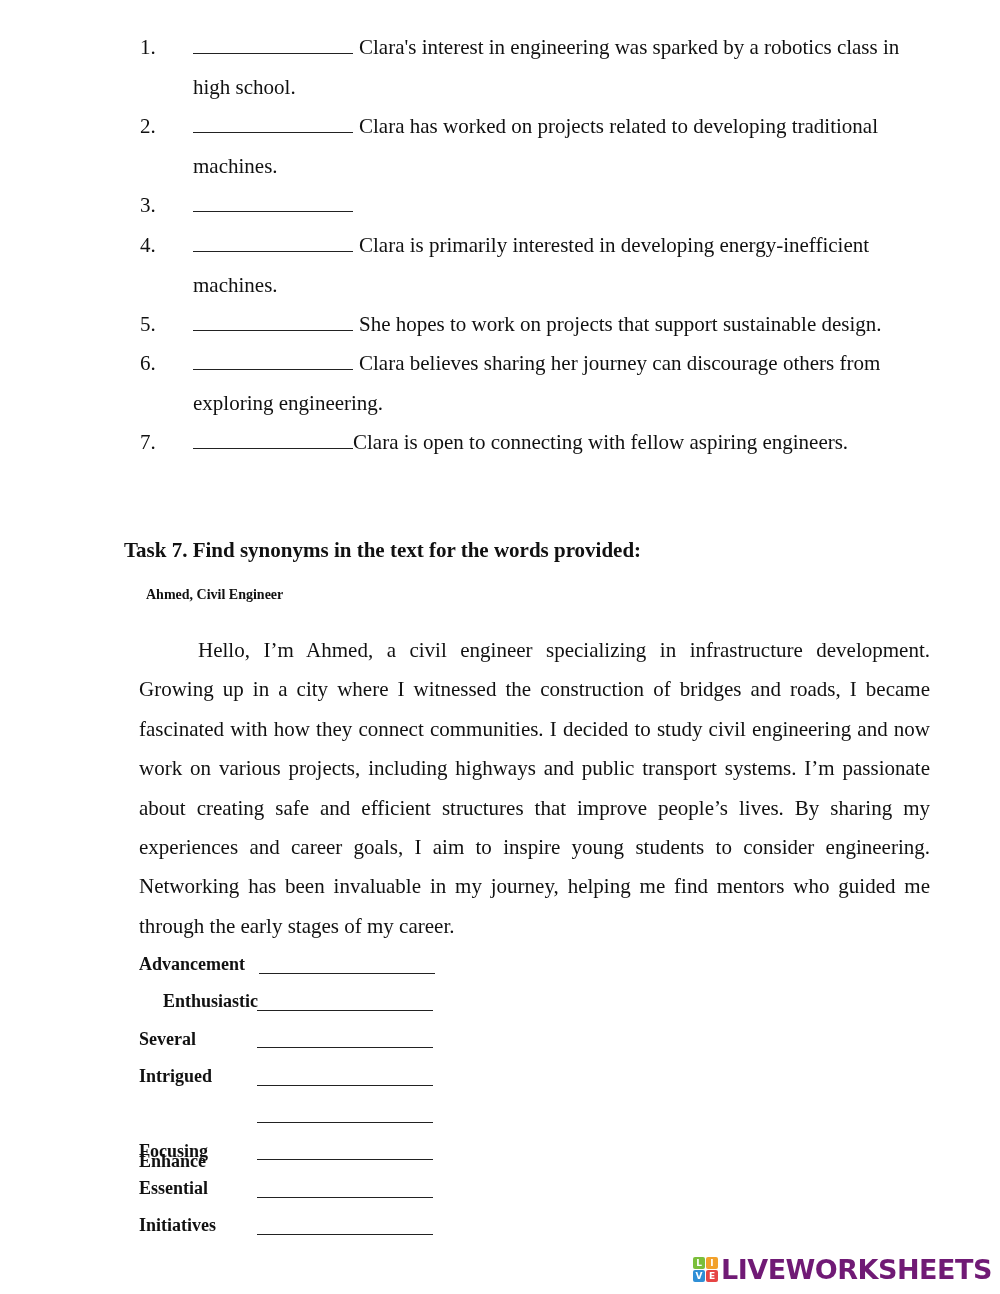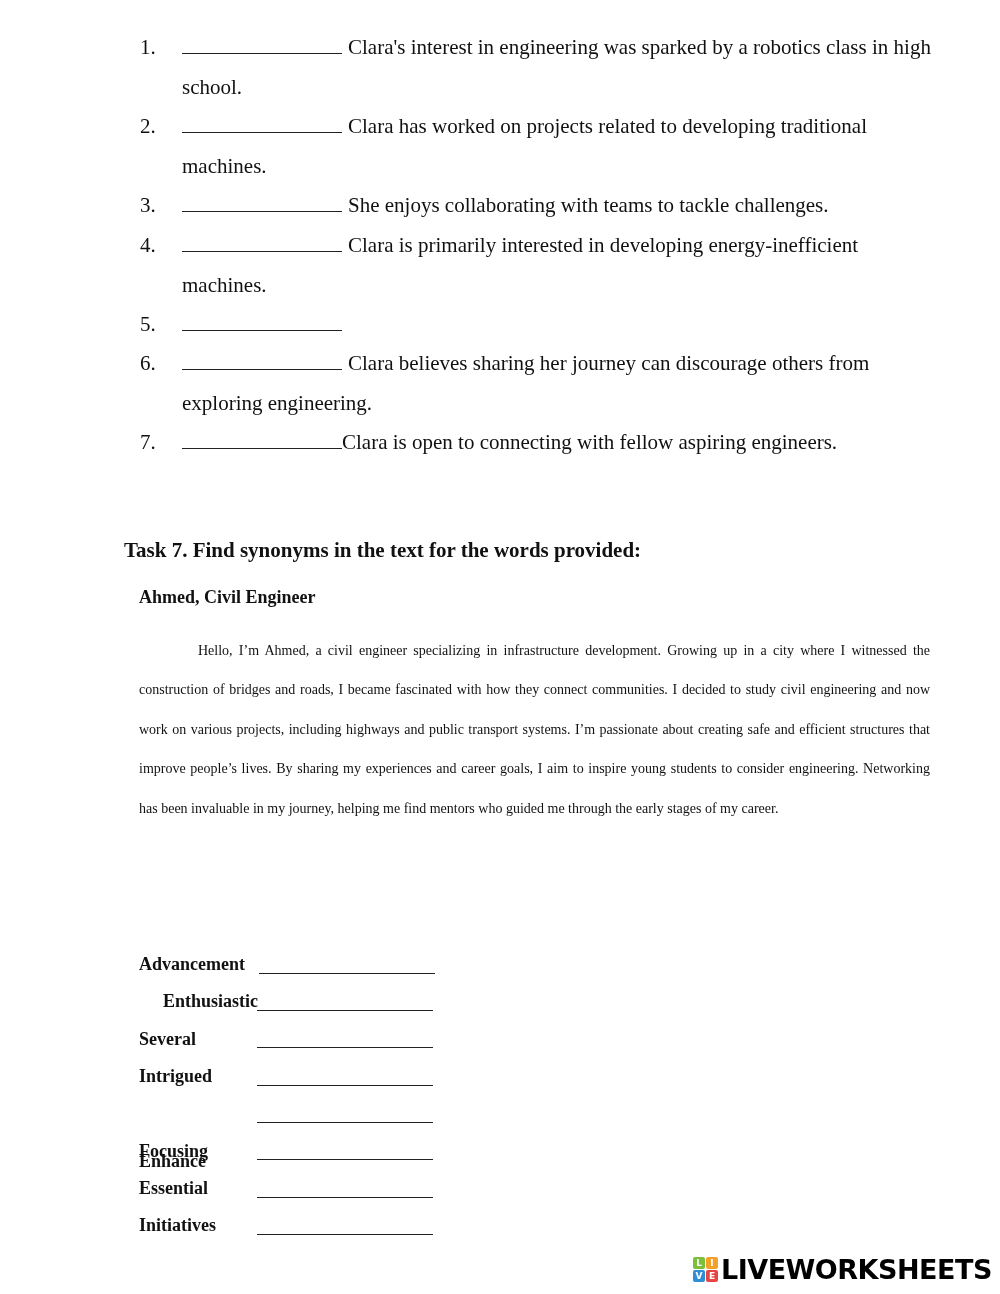--- a/index.html
+++ b/index.html
@@ -1,24 +1,24 @@
 <!DOCTYPE html>
 <html><head>
 <meta charset="utf-8">
 <style>
   html, body { margin:0; padding:0; background:#ffffff; }
   body { width:1000px; height:1294px; position:relative; overflow:hidden;
          font-family:"Liberation Serif", serif; color:#111; }
   .tf-item { position:absolute; left:140px; width:800px; font-size:21px; line-height:39.5px; }
   .tf-num { position:absolute; left:0; top:0; width:30px; }
-  .tf-body { margin-left:42px; }
+  .tf-body { margin-left:53px; }
   .blank { display:inline-block; width:160px; border-bottom:1.5px solid #222; height:1px; vertical-align:baseline; margin-right:6px; }
   .task-title { position:absolute; left:124px; top:538px; font-size:21px; font-weight:bold; }
-  .person-title { position:absolute; left:139px; top:587px; font-size:18px; font-weight:bold; }
-  .para { position:absolute; left:139px; top:631px; width:791px; font-size:14px; line-height:39.4px; text-align:justify; text-indent:59px; }
+  .person-title { position:absolute; left:146px; top:587px; font-size:14px; font-weight:bold; }
+  .para { position:absolute; left:139px; top:631px; width:791px; font-size:21px; line-height:39.4px; text-align:justify; text-indent:59px; }
   .vocab { position:absolute; left:139px; font-size:18px; font-weight:bold; font-family:"Liberation Serif", serif; }
   .vocab-line { position:absolute; left:257px; width:176px; border-bottom:1.5px solid #222; }
   .logo { position:absolute; left:693px; top:1255px; height:28px; display:flex; align-items:center; }
   .logo-grid { display:grid; grid-template-columns:12px 12px; grid-template-rows:12px 12px; gap:1px; margin-right:3px; }
   .logo-cell { font-family:"DejaVu Sans", sans-serif; font-weight:bold; font-size:9px; color:#fff; display:flex; align-items:center; justify-content:center; border-radius:2px; }
   .logo-text { font-family:"DejaVu Sans", sans-serif; font-weight:bold; font-size:27px; color:#1e3f7a; letter-spacing:-0.5px; }
 </style>
 </head>
 <body>
 
@@ -26,29 +26,29 @@
   <div class="tf-item" style="top:28px;">
     <span class="tf-num">1.</span>
     <div class="tf-body"><span class="blank"></span><span>Clara's interest in engineering was sparked by a robotics class in high school.</span></div>
   </div>
   <div class="tf-item" style="top:107px;">
     <span class="tf-num">2.</span>
     <div class="tf-body"><span class="blank"></span><span>Clara has worked on projects related to developing traditional machines.</span></div>
   </div>
   <div class="tf-item" style="top:186px;">
     <span class="tf-num">3.</span>
-    <div class="tf-body"><span class="blank"></span><span>She enjoys collaborating with teams to tackle challenges.</span></div>
+    <div class="tf-body"><span class="blank"></span></div>
   </div>
   <div class="tf-item" style="top:226px;">
     <span class="tf-num">4.</span>
     <div class="tf-body"><span class="blank"></span><span>Clara is primarily interested in developing energy-inefficient machines.</span></div>
   </div>
   <div class="tf-item" style="top:305px;">
     <span class="tf-num">5.</span>
-    <div class="tf-body"><span class="blank"></span></div>
+    <div class="tf-body"><span class="blank"></span><span>She hopes to work on projects that support sustainable design.</span></div>
   </div>
   <div class="tf-item" style="top:344px;">
     <span class="tf-num">6.</span>
     <div class="tf-body"><span class="blank"></span><span>Clara believes sharing her journey can discourage others from exploring engineering.</span></div>
   </div>
   <div class="tf-item" style="top:423px;">
     <span class="tf-num">7.</span>
     <div class="tf-body"><span class="blank" style="margin-right:0"></span><span>Clara is open to connecting with fellow aspiring engineers.</span></div>
   </div>
 </div>
@@ -76,14 +76,14 @@
   <div class="vocab-line" style="top:1234px;"></div>
 </div>
 
 <div class="logo">
   <div class="logo-grid">
     <span class="logo-cell" style="background: rgb(123, 191, 58);">L</span>
     <span class="logo-cell" style="background: rgb(242, 161, 43);">I</span>
     <span class="logo-cell" style="background: rgb(47, 143, 214);">V</span>
     <span class="logo-cell" style="background: rgb(230, 69, 69);">E</span>
   </div>
-  <span class="logo-text" style="color: #000000;">LIVEWORKSHEETS</span>
+  <span class="logo-text" style="color: #701a75;">LIVEWORKSHEETS</span>
 </div>
 
 </body></html>

